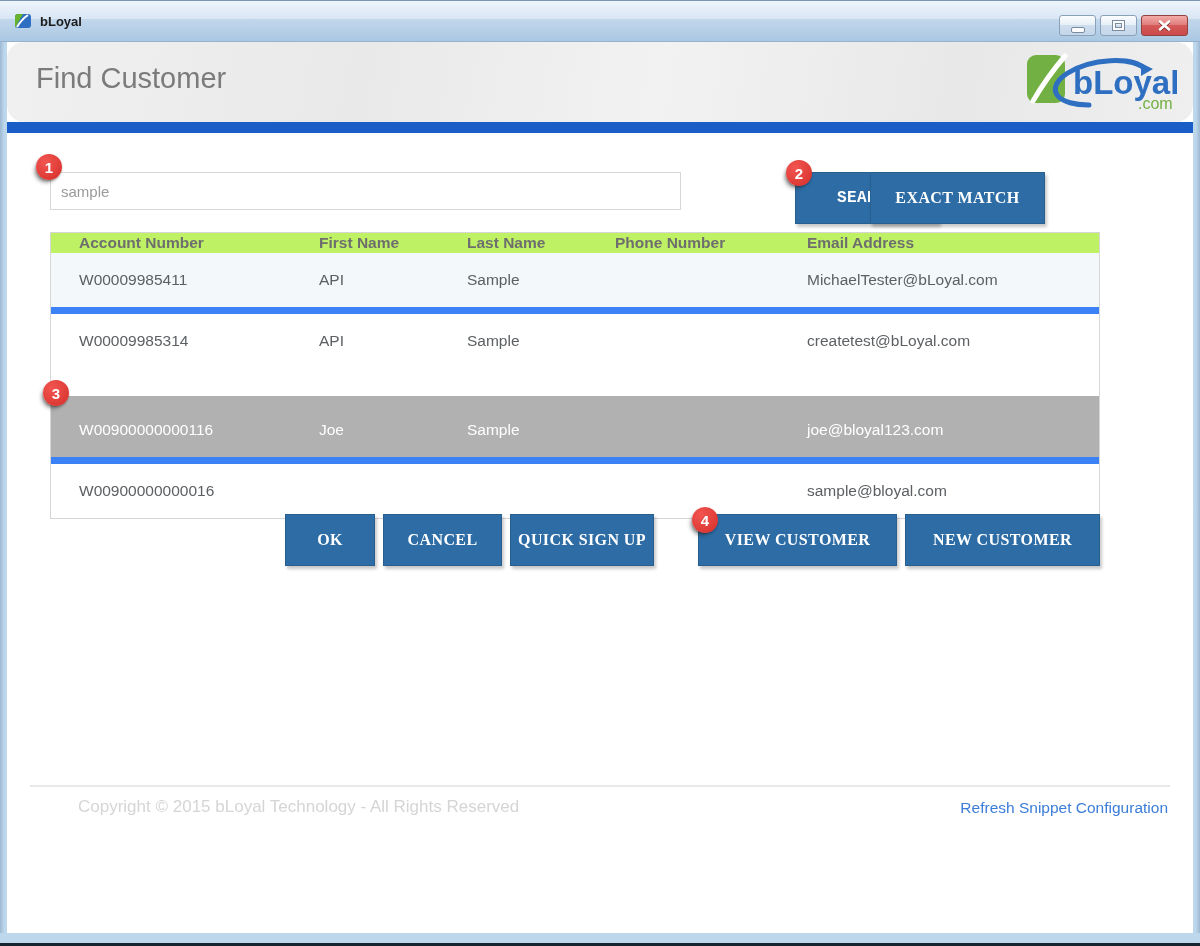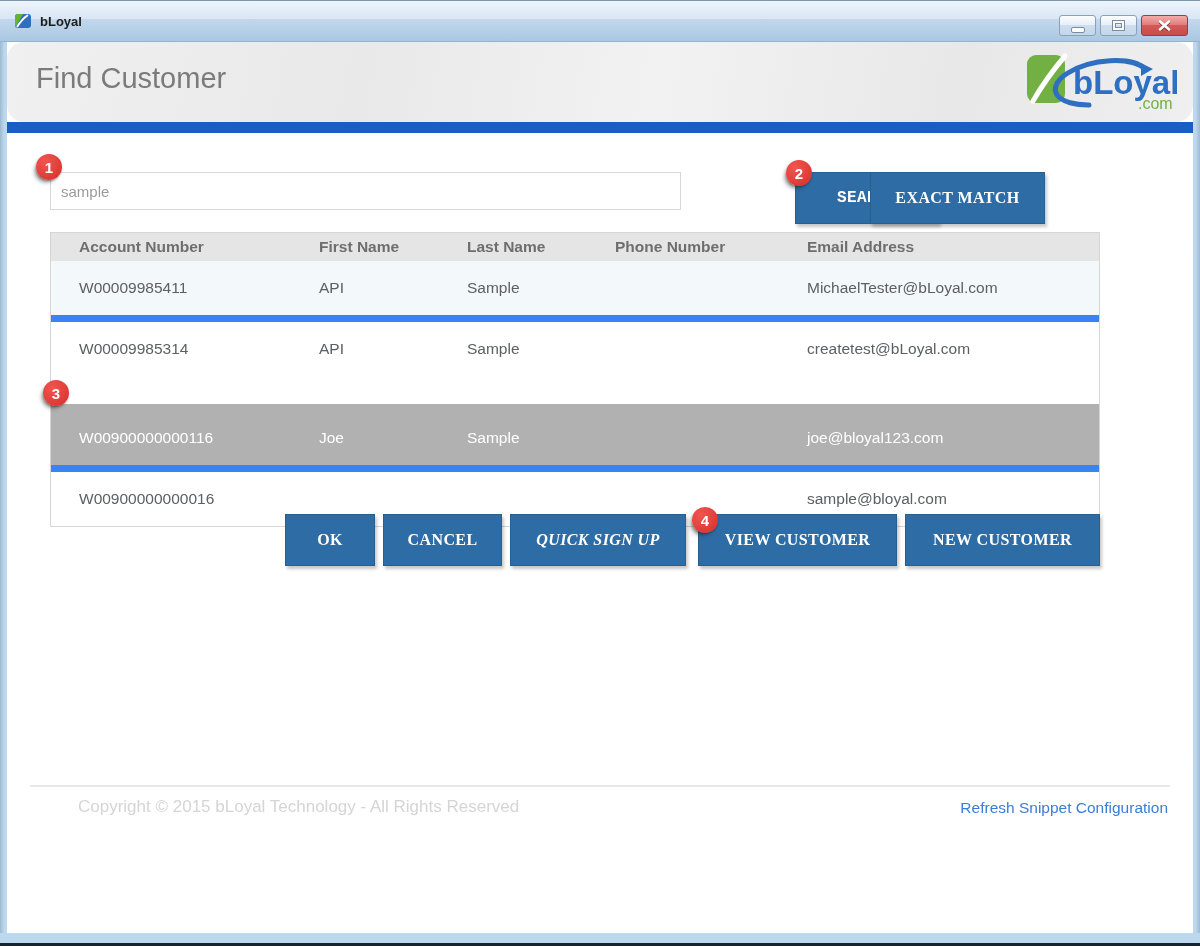--- a/index.html
+++ b/index.html
@@ -44,30 +44,30 @@
   .btn{background:#2d6ca4;border:1px solid #27608f;color:#fff;box-sizing:border-box;
     font-family:"Liberation Serif",serif;font-weight:bold;font-size:16px;letter-spacing:.4px;
     display:flex;align-items:center;justify-content:center;cursor:default;
     box-shadow:2px 3px 3px rgba(0,0,0,.22);}
   .btn-search{position:absolute;left:788px;top:39px;width:144px;height:52px;font-family:Liberation Mono, monospace;}
   .btn-exact{position:absolute;left:863px;top:39px;width:175px;height:52px;}
 
   
   .grid{position:absolute;left:43px;top:99px;width:1050px;box-sizing:border-box;border:1px solid #d6d6d6;}
   .gr{display:grid;grid-template-columns:240px 148px 148px 192px auto;align-items:center;}
-  .thead{height:28px;background:#e5e5e5;color:#6e6e6e;font-weight:bold;font-size:15.5px;}
+  .thead{height:20px;background:#bef264;color:#6e6e6e;font-weight:bold;font-size:15.5px;}
   .trow{height:54px;background:#fff;font-size:15.5px;color:#5c6063;border-top:7px solid #3b82f6;}
   .trow.first{border-top:none;background:#f3f8fb;}
   .trow.selected{background:#b1b1b1;color:#ffffff;border-top-color:#b1b1b1;margin-top:28px;}
   .cell{padding-left:28px;white-space:nowrap;overflow:hidden;}
 
   
   .btn-ok{position:absolute;left:278px;top:381px;width:90px;height:52px;}
   .btn-cancel{position:absolute;left:376px;top:381px;width:119px;height:52px;}
-  .btn-quick{position:absolute;left:503px;top:381px;width:176px;height:52px;font-style:italic;}
+  .btn-quick{position:absolute;left:503px;top:381px;width:144px;height:52px;}
   .btn-view{position:absolute;left:691px;top:381px;width:199px;height:52px;}
   .btn-new{position:absolute;left:898px;top:381px;width:195px;height:52px;}
 
   
   .footer-line{position:absolute;left:23px;right:23px;top:652px;height:2px;background:#e9e9e9;}
   .copyright{position:absolute;left:71px;top:664px;font-size:17px;color:#d5d5d5;}
   .refresh-link{position:absolute;right:25px;top:666px;font-size:15.5px;color:#3b7dd8;cursor:pointer;text-decoration:none;}
 
   
   .callout{position:absolute;width:26px;height:26px;border-radius:50%;z-index:5;

